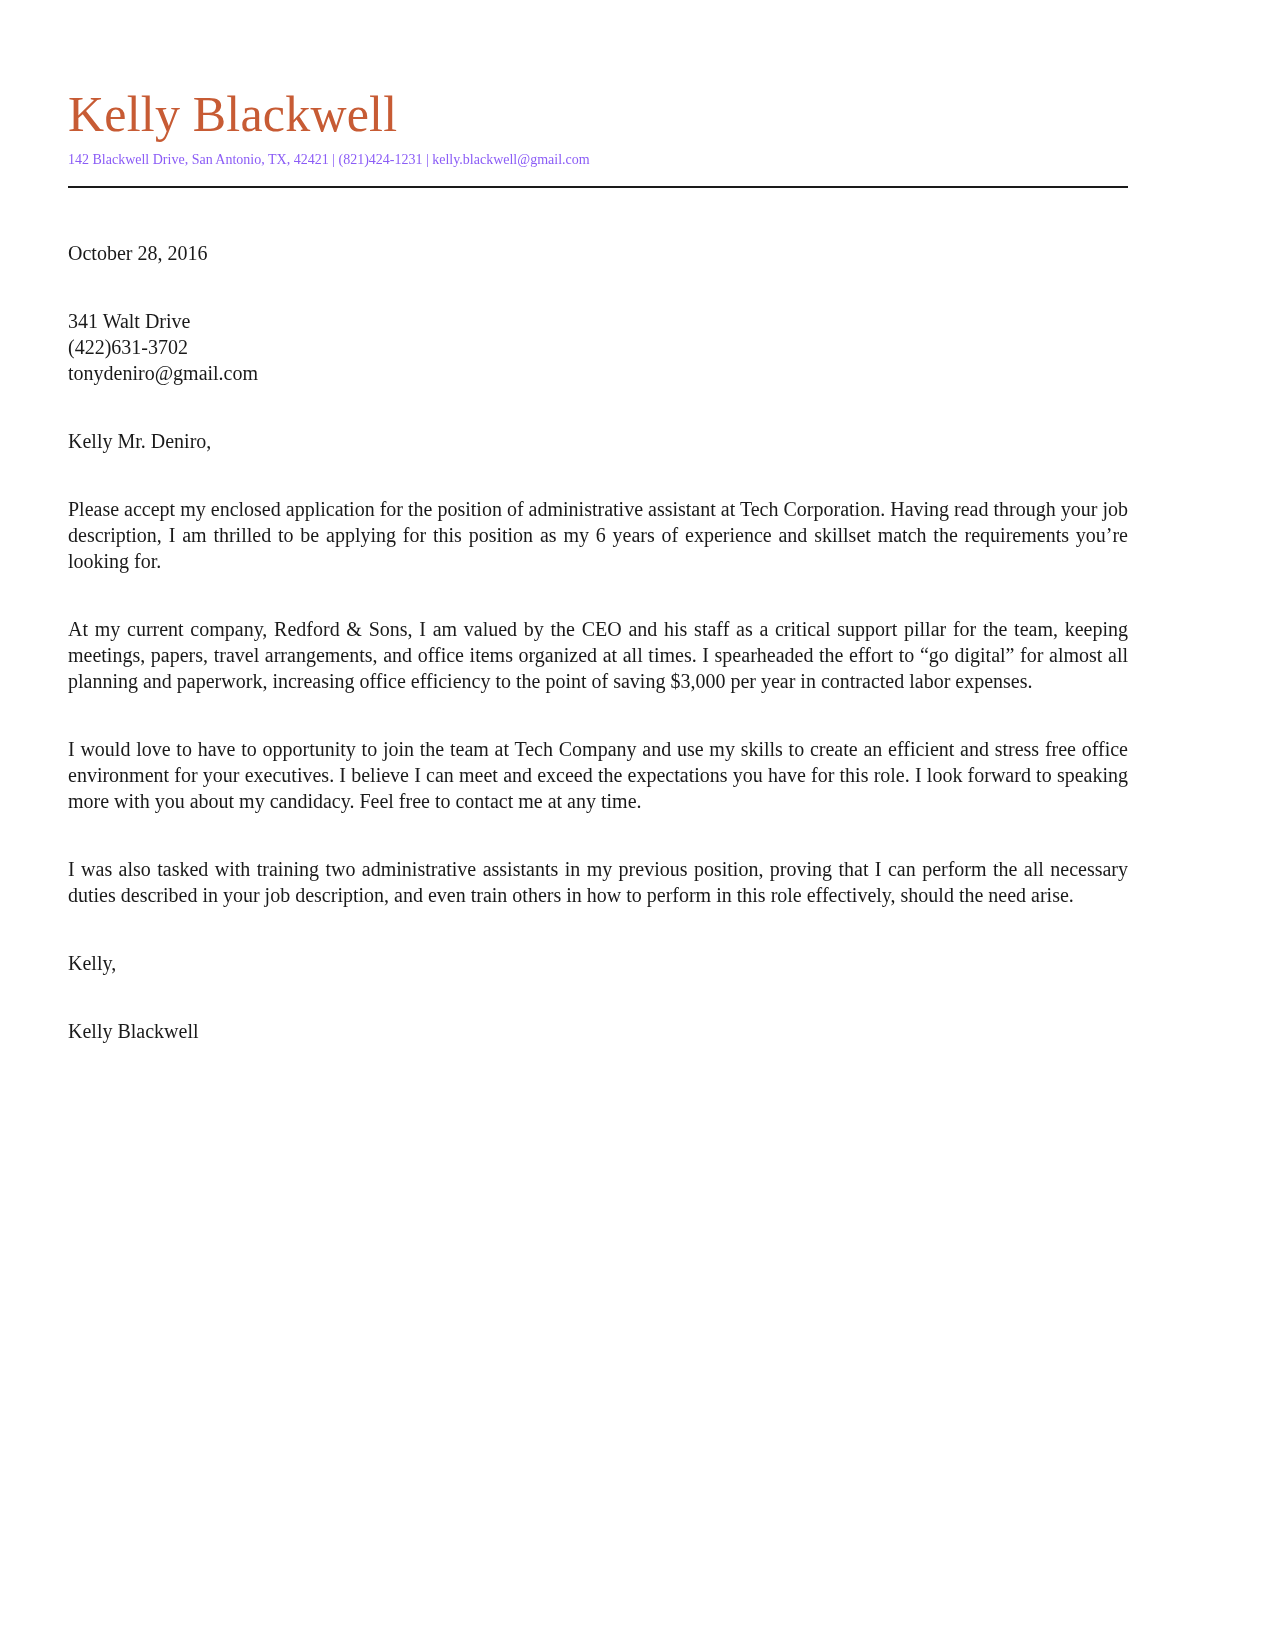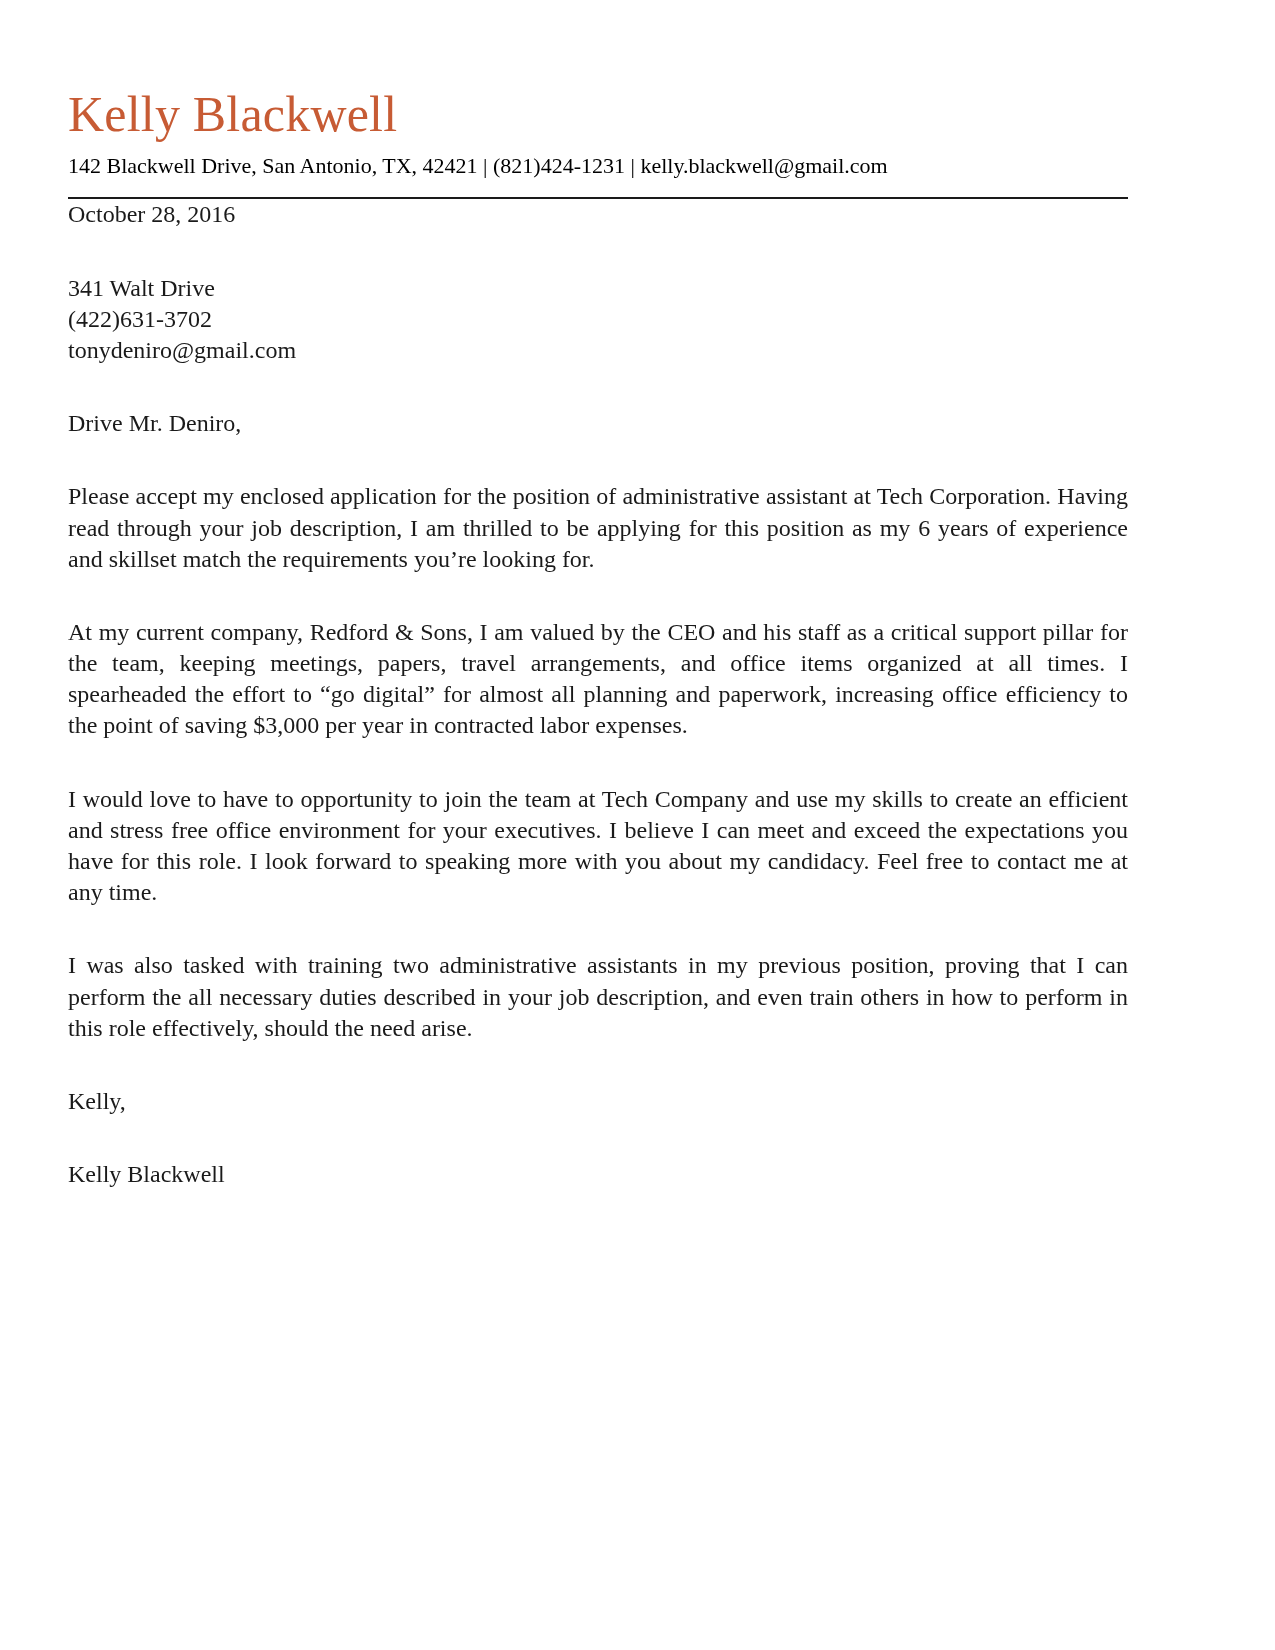--- a/index.html
+++ b/index.html
@@ -29,34 +29,35 @@
   }
   .name {
     font-size: 50px;
     line-height: 1.05;
     color: #c75b34;
     font-weight: normal;
     letter-spacing: 0.2px;
     margin: 0;
   }
   .contact-line {
-    font-size: 22px;
+    font-size: 14px;
     line-height: 1.45;
-    color: #000000;
+    color: #8b5cf6;
     margin-top: 9px;
     white-space: nowrap;
   }
   .rule {
     border: 0;
     border-top: 2px solid #1a1a1a;
     margin: 16px 0 0 0;
     width: 1060px;
   }
   .body-area {
-    font-size: 24px;
+    margin-top: 52px;
+    font-size: 20px;
     line-height: 1.30;
   }
   .date {
     margin: 0 0 42px 0;
   }
   .recipient {
     margin: 0 0 42px 0;
   }
   .recipient div {
     margin: 0;
@@ -92,21 +93,21 @@
     <div class="body-area">
 
       <div class="date">October 28, 2016</div>
 
       <div class="recipient">
         <div>341 Walt Drive</div>
         <div>(422)631-3702</div>
         <div>tonydeniro@gmail.com</div>
       </div>
 
-      <div class="salutation">Drive Mr. Deniro,</div>
+      <div class="salutation">Kelly Mr. Deniro,</div>
 
       <p class="para">Please accept my enclosed application for the position of administrative assistant at Tech Corporation. Having read through your job description, I am thrilled to be applying for this position as my 6 years of experience and skillset match the requirements you’re looking for.</p>
       <p class="para">At my current company, Redford &amp; Sons, I am valued by the CEO and his staff as a critical support pillar for the team, keeping meetings, papers, travel arrangements, and office items organized at all times. I spearheaded the effort to “go digital” for almost all planning and paperwork, increasing office efficiency to the point of saving $3,000 per year in contracted labor expenses.</p>
       <p class="para">I would love to have to opportunity to join the team at Tech Company and use my skills to create an efficient and stress free office environment for your executives. I believe I can meet and exceed the expectations you have for this role. I look forward to speaking more with you about my candidacy. Feel free to contact me at any time.</p>
       <p class="para">I was also tasked with training two administrative assistants in my previous position, proving that I can perform the all necessary duties described in your job description, and even train others in how to perform in this role effectively, should the need arise.</p>
 
       <div class="closing">Kelly,</div>
       <div class="signature">Kelly Blackwell</div>
 
     </div>

